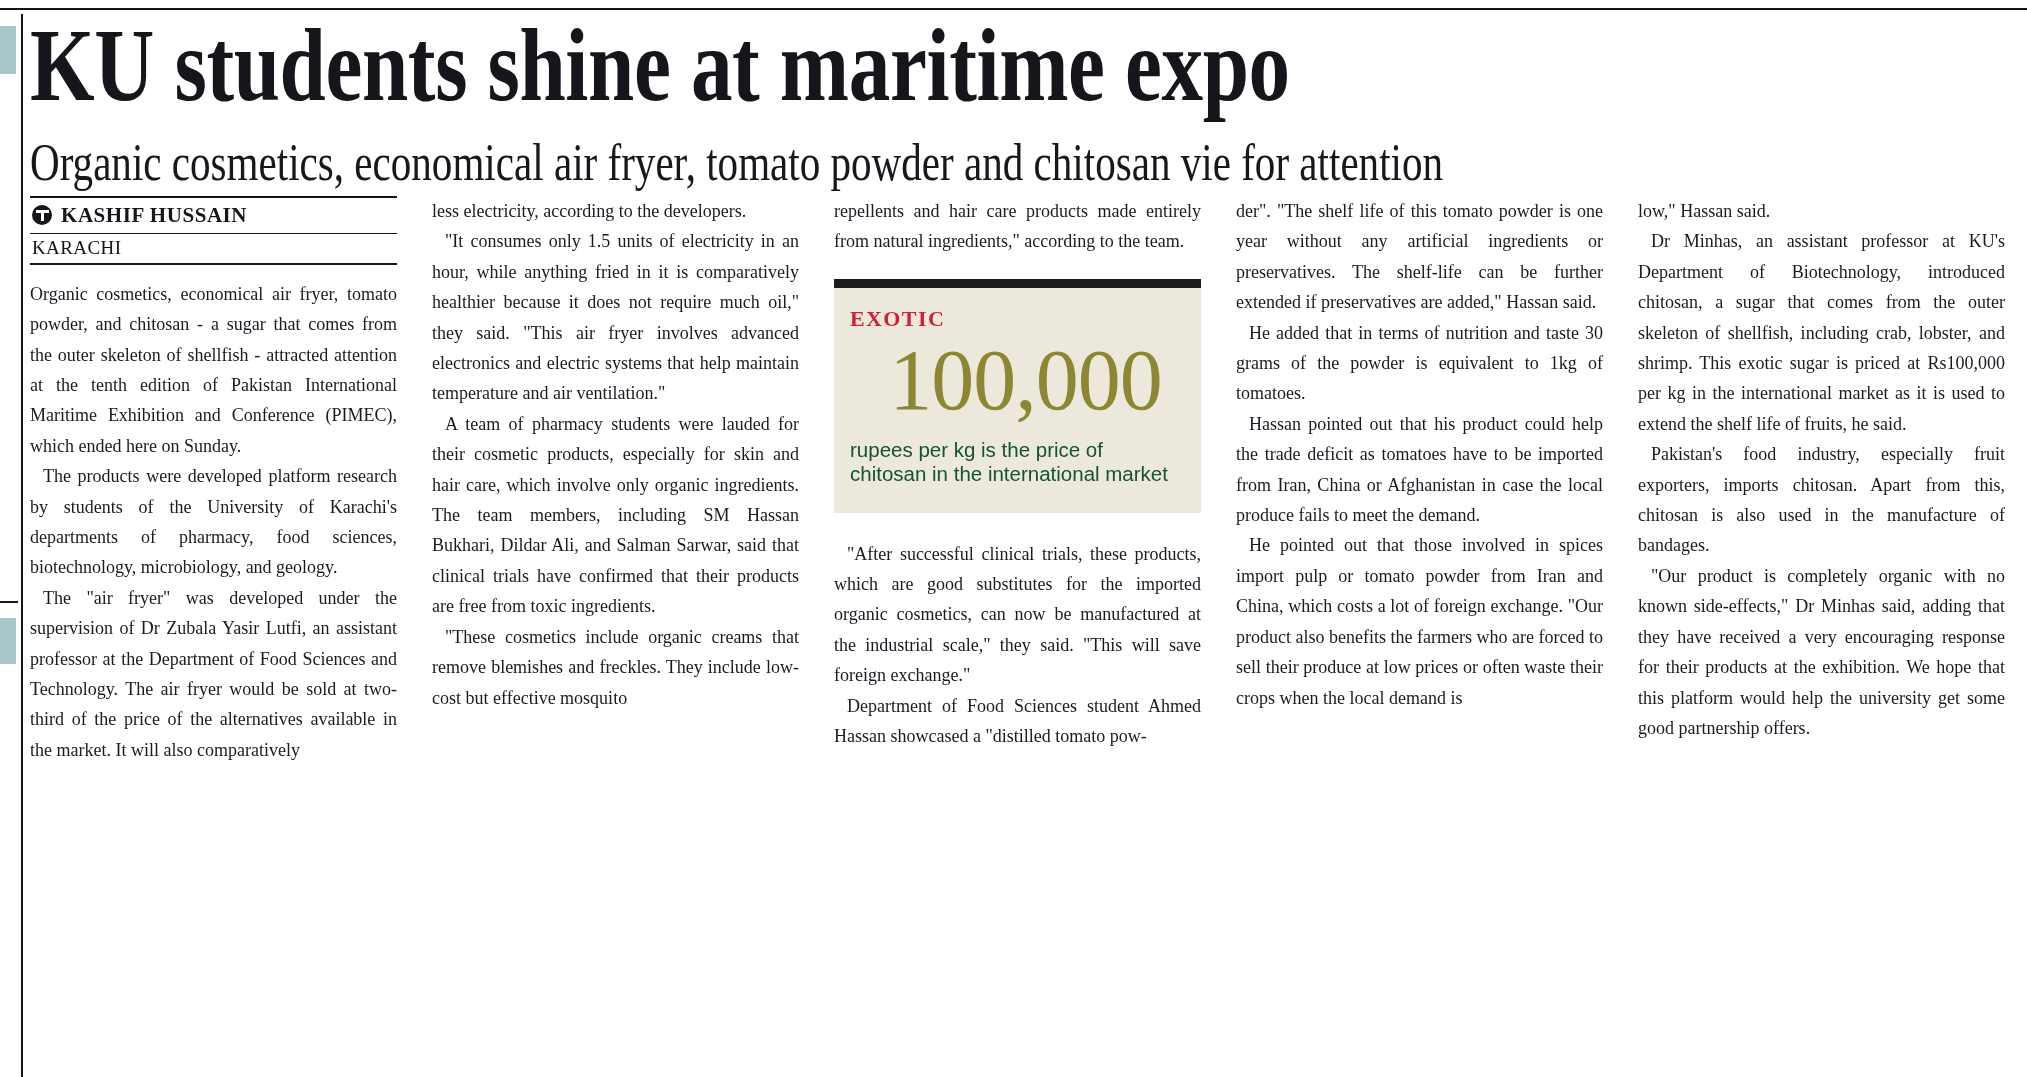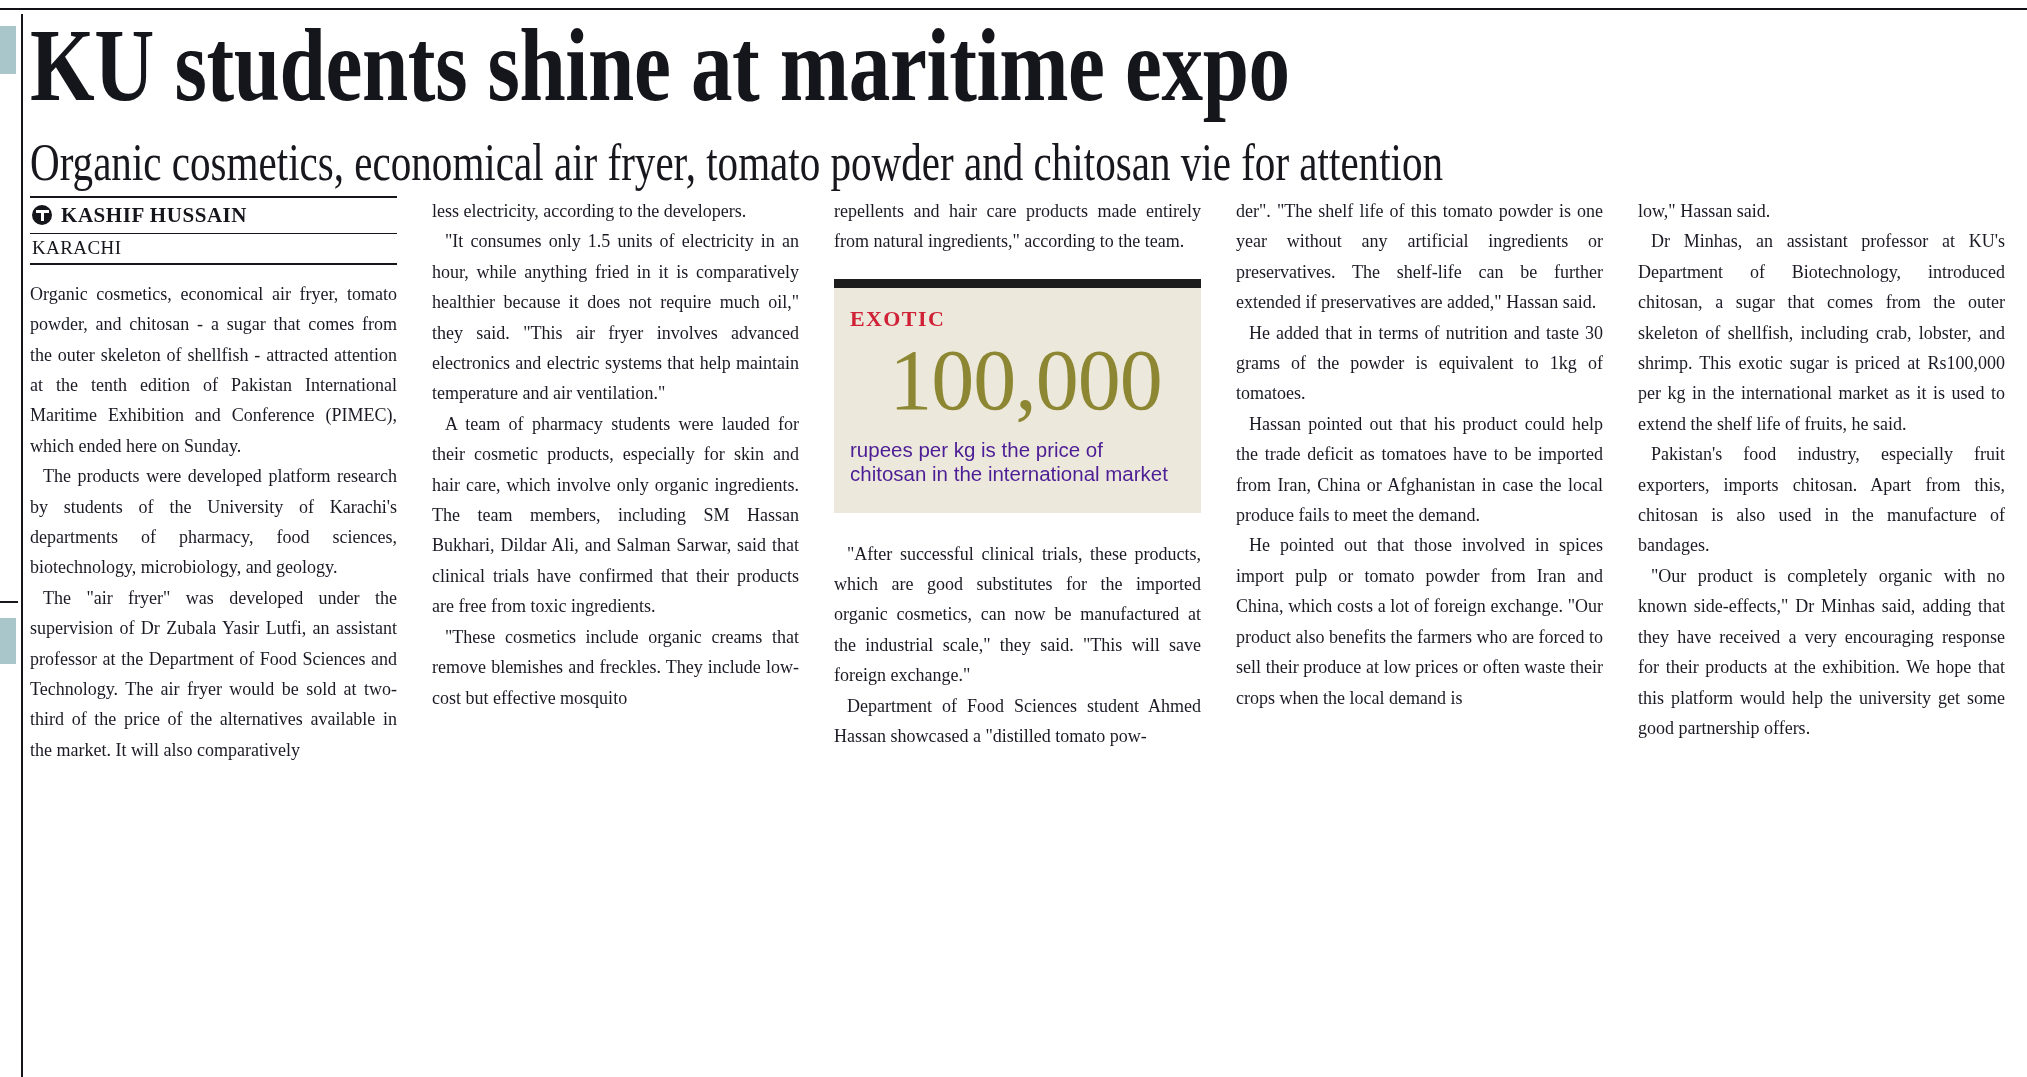--- a/index.html
+++ b/index.html
@@ -207,21 +207,21 @@
     line-height: 0.95;
     color: #8d8733;
     letter-spacing: -1px;
     margin-bottom: 16px;
     text-align: center;
   }
   #factoid-caption {
     font-family: "Liberation Sans", "DejaVu Sans", sans-serif;
     font-size: 20.5px;
     line-height: 24.5px;
-    color: #4c1d95;
+    color: #14532d;
     max-width: 330px;
   }
 </style>
 </head>
 <body>
 
 <div id="page">
 
   <div class="top-rule"></div>
   <div class="left-vrule"></div>

